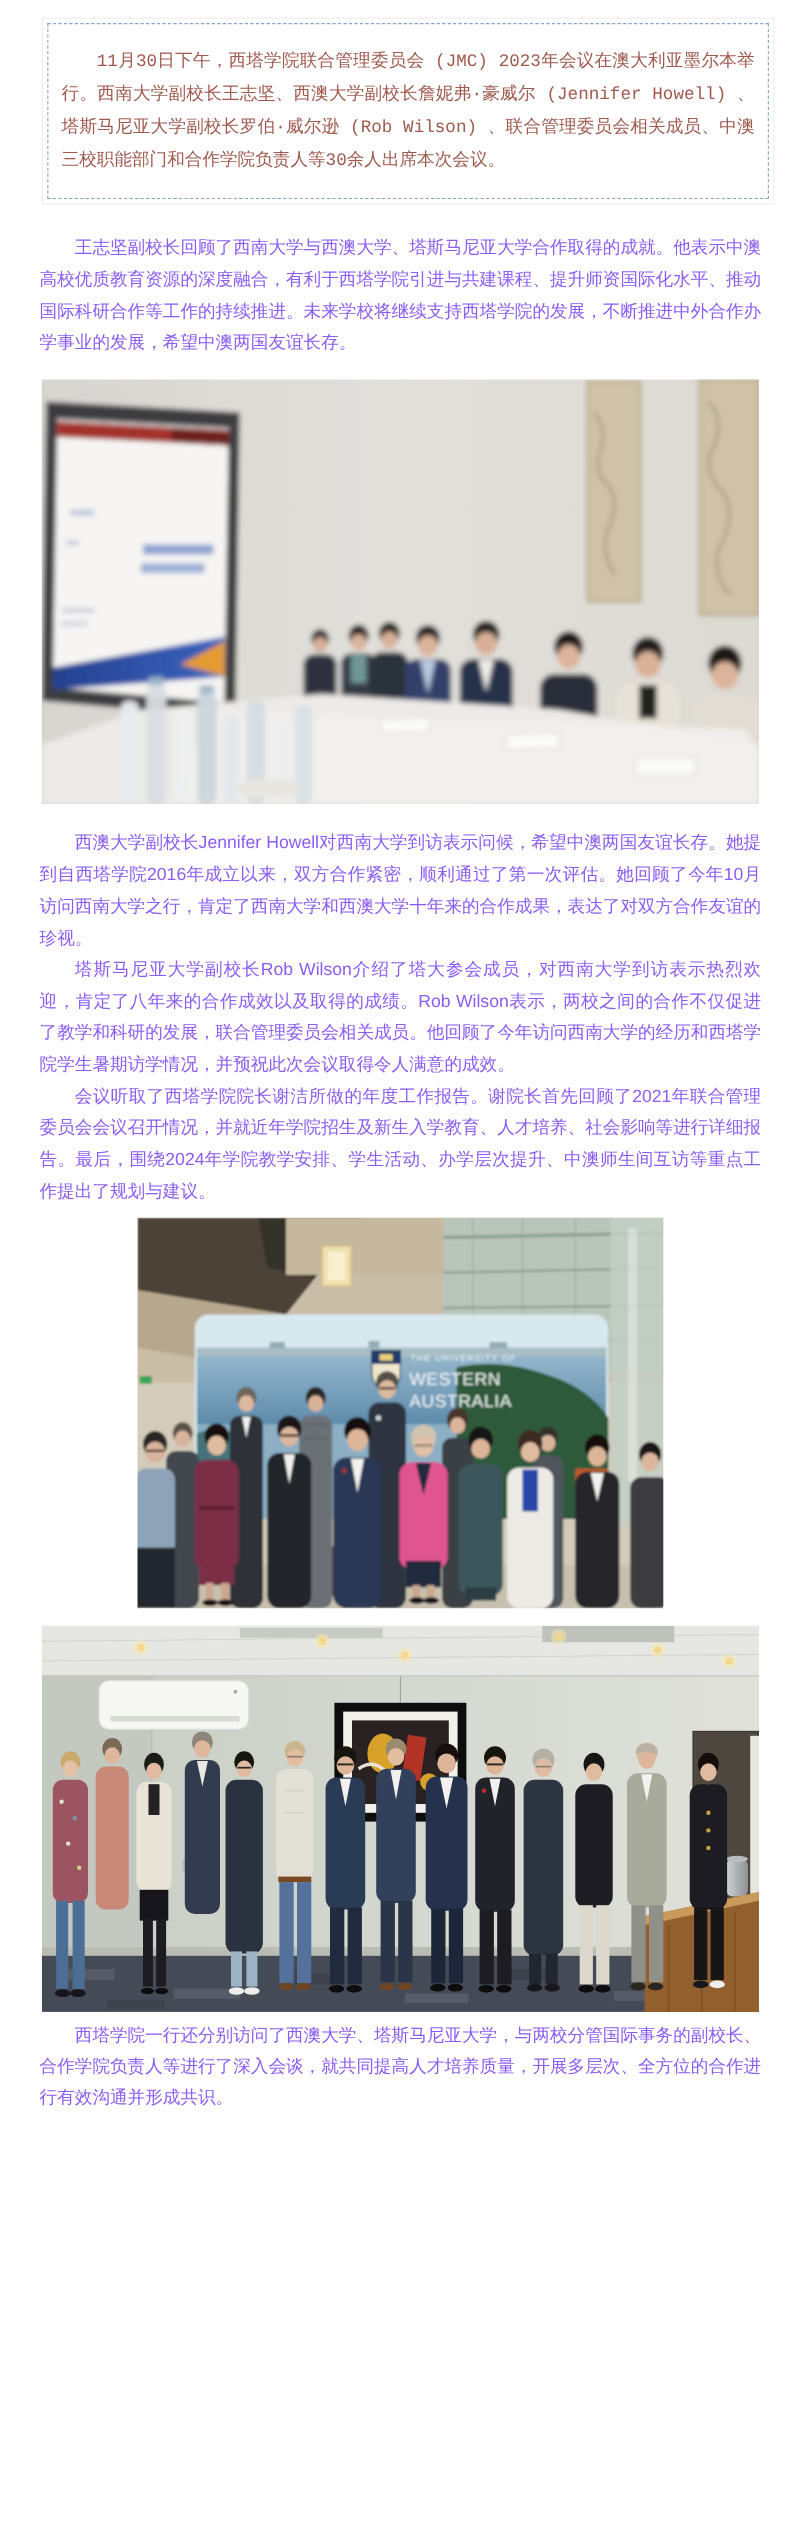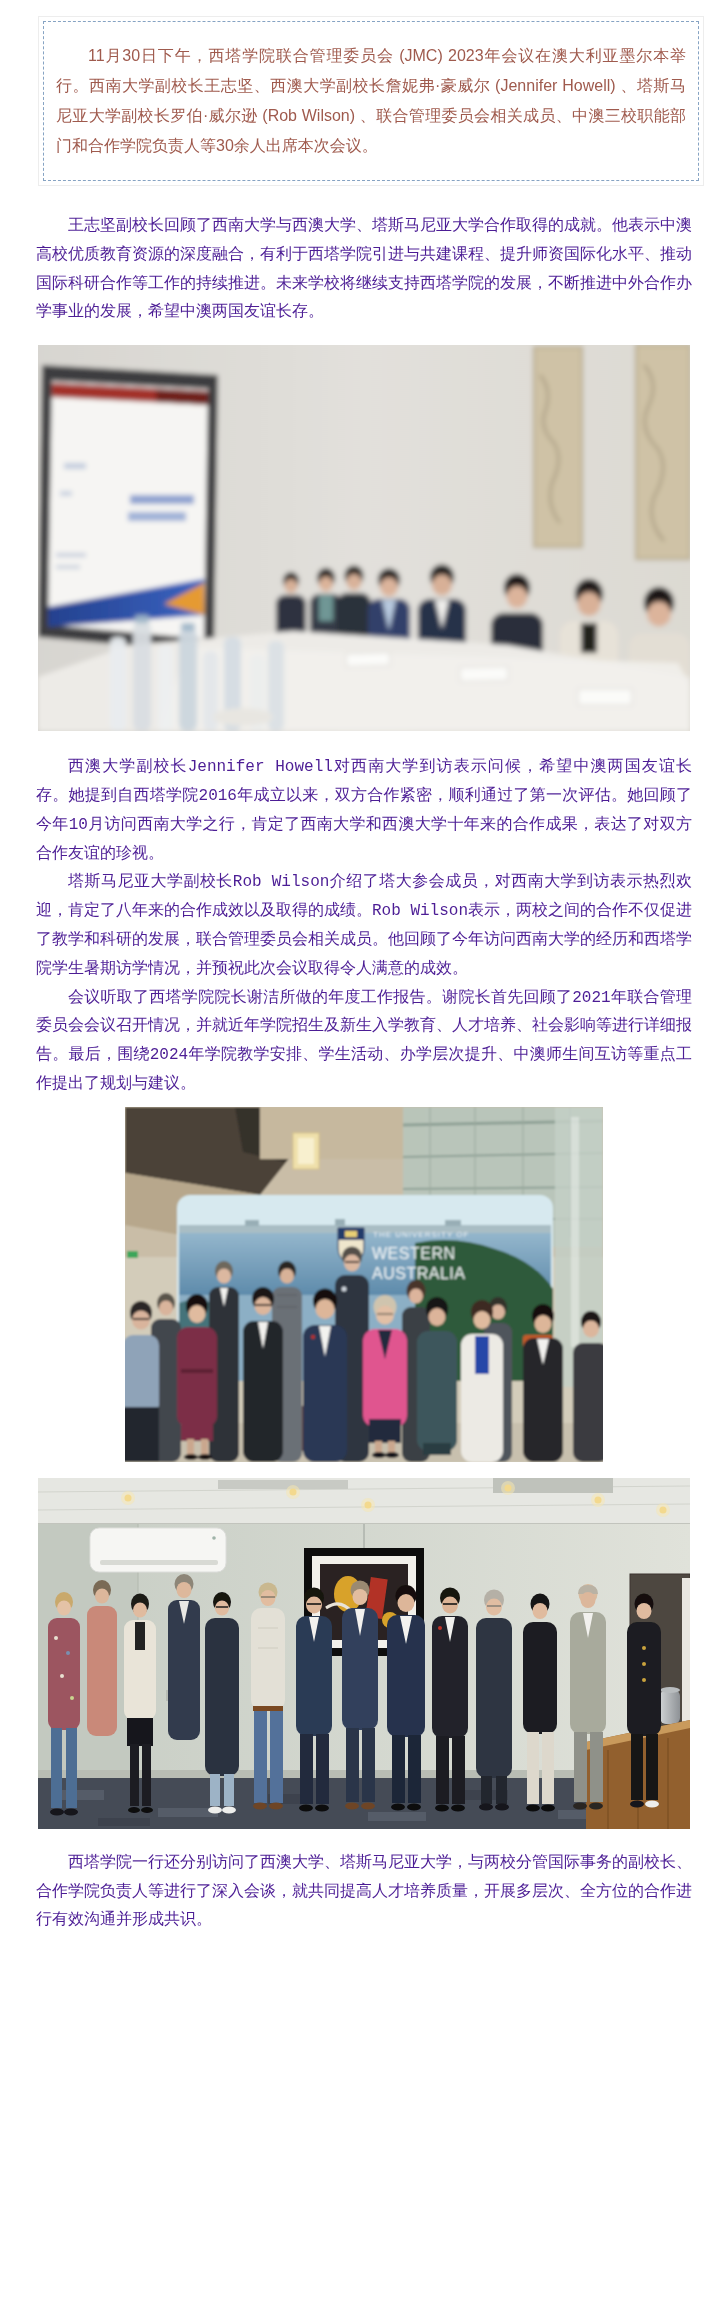--- a/index.html
+++ b/index.html
@@ -15,29 +15,29 @@
     margin:0 24px 0 38px;
     border:1px solid #ededed;
     padding:4px;
   }
   .intro-inner {
     border:1px dashed #86a3c3;
     padding:19px 12px;
   }
   .intro-text {
     color:#9f5a4d; font-size:16px; line-height:1.875;
-    text-indent:2em; text-align:justify; margin:0;
+    text-indent:2em; text-align:justify; margin:0;font-family:Liberation Mono, monospace;
   }
 
   .para {
     margin:0 36px; font-size:16px; line-height:1.8;
-    color:#4c1d95; text-indent:2em; text-align:justify;font-family:Liberation Mono, monospace;
+    color:#8b5cf6; text-indent:2em; text-align:justify;
   }
   .para.first { margin-top:26px; }
-  .para.last  { margin-top:20px; margin-bottom:20px; }
+  .para.last  { margin-top:8px; margin-bottom:20px; }
 
   .photo { display:block; margin:0 auto; }
   .photo svg { display:block; }
   .photo-1 { width:652px; margin-top:18px; margin-bottom:22px; }
   .photo-2 { width:478px; margin-top:8px; }
   .photo-3 { width:652px; margin-top:16px; }
 
   svg text { font-family:"Liberation Sans","DejaVu Sans",sans-serif; }
 </style>
 </head>

